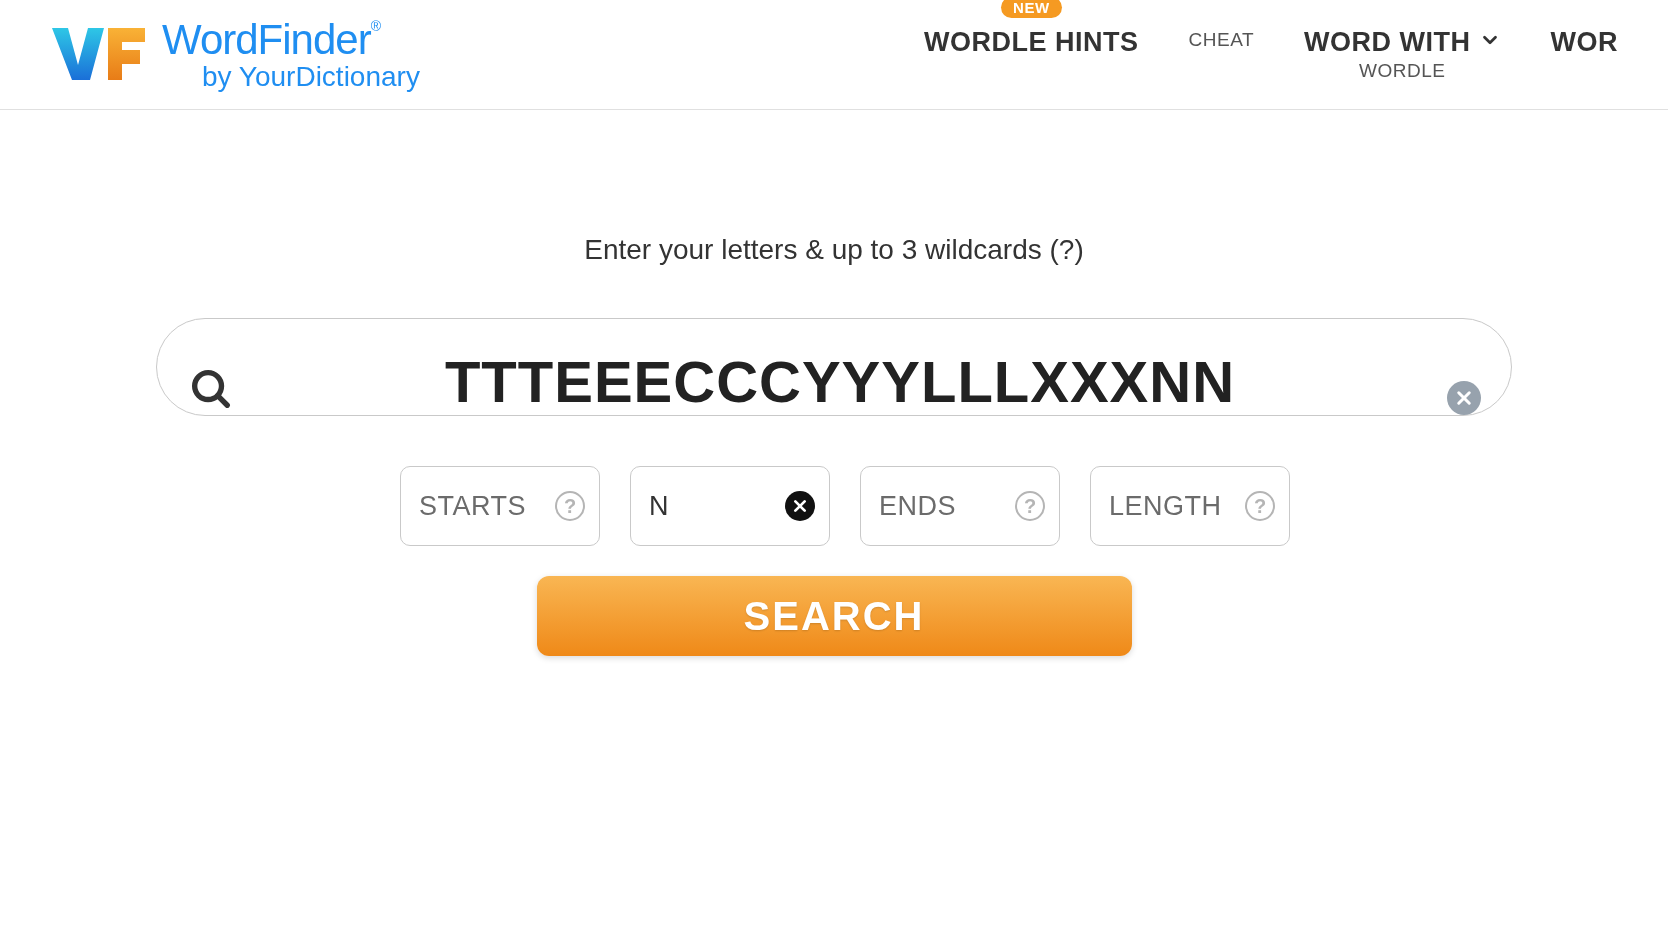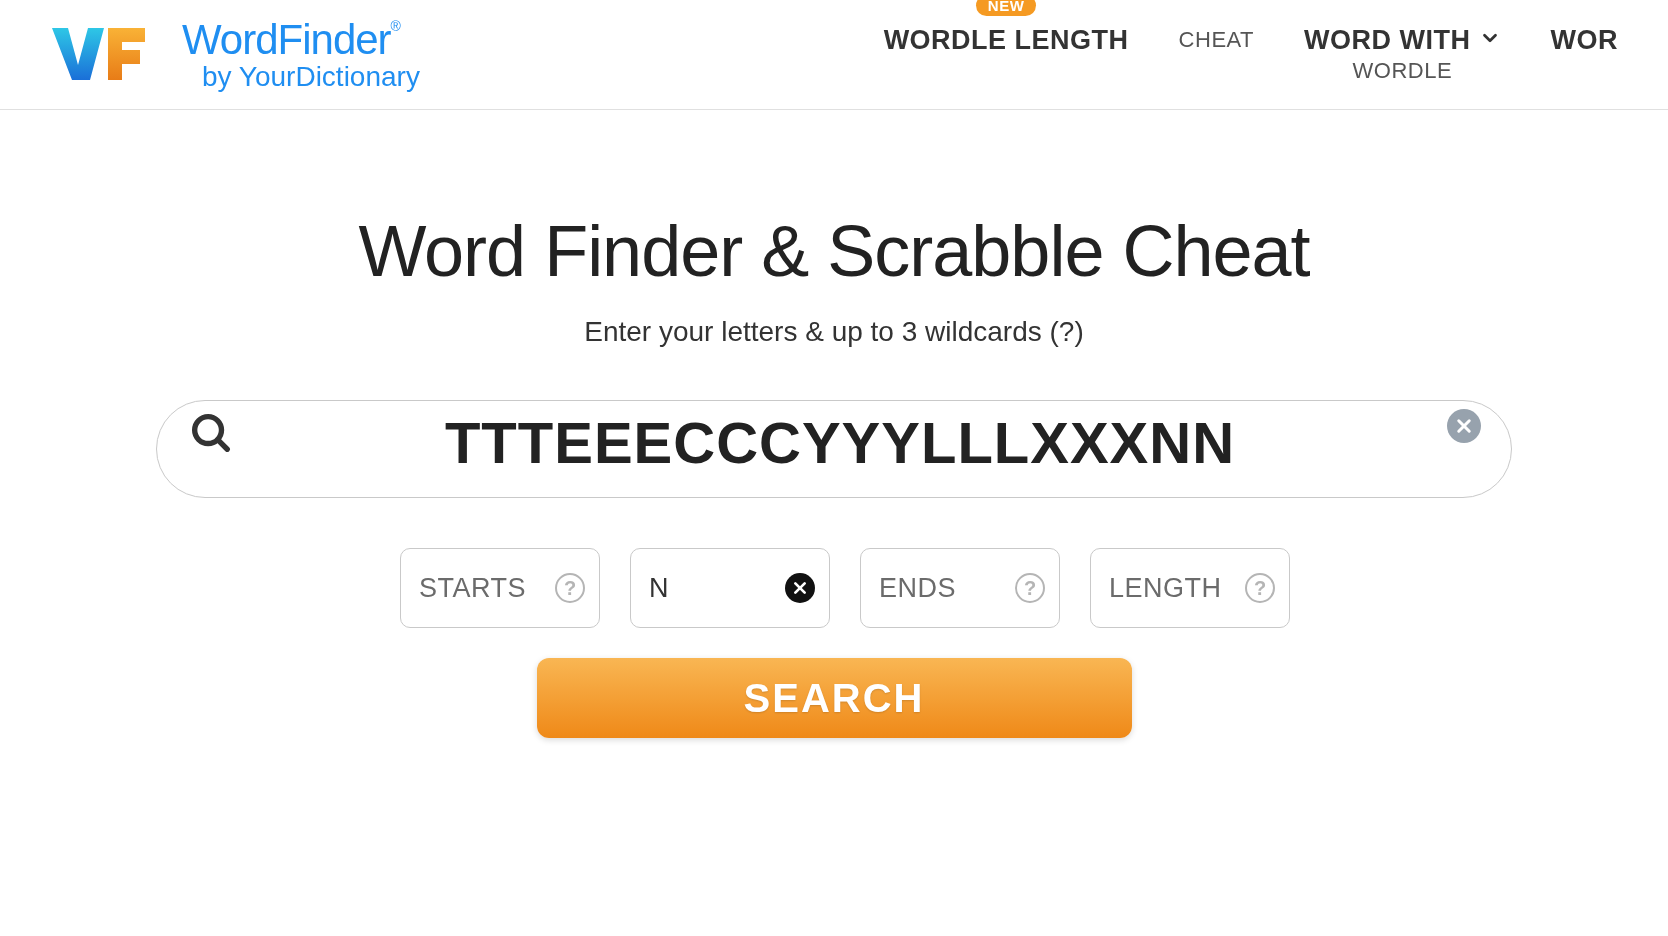--- a/index.html
+++ b/index.html
@@ -28,21 +28,20 @@
   }
   .logo-mark {
     width: 100px;
     height: 70px;
     position: relative;
   }
   .logo-text {
     display: flex;
     flex-direction: column;
     line-height: 1;
-    text-align: center;
   }
   .brand-name {
     font-size: 42px;
     font-weight: 500;
     color: #1f8ef1;
     letter-spacing: -1px;
   }
   .brand-name .reg {
     font-size: 14px;
     vertical-align: top;
@@ -68,21 +67,21 @@
   .nav-item {
     display: flex;
     flex-direction: column;
     align-items: center;
     cursor: pointer;
     position: relative;
     white-space: nowrap;
     justify-content: center;
   }
   .nav-item .sub {
-    font-size: 22px;
+    font-size: 19px;
     color: #555;
     font-weight: 500;
     margin-top: 2px;
   }
   .new-badge {
     position: absolute;
     top: -30px;
     font-size: 15px;
     font-weight: 700;
     background: #f59a22;
@@ -117,22 +116,22 @@
   }
 
   
   .search-wrap {
     margin-top: 52px;
     width: 1356px;
     height: 98px;
     border: 1px solid #c9c9c9;
     border-radius: 50px;
     display: flex;
-    align-items: flex-start;
-    padding: 8px 30px;
+    align-items: flex-end;
+    padding: 0 30px;
     position: relative;
   }
   .search-icon {
     color: #333;
     flex-shrink: 0;
   }
   .search-input {
     flex: 1;
     border: none;
     outline: none;
@@ -258,21 +257,21 @@
       <span class="brand-name">
         <span>WordFinder</span><span class="reg">®</span>
       </span>
       <span class="brand-sub">by YourDictionary</span>
     </div>
   </div>
 
   <nav class="nav">
     <div class="nav-item">
       <span class="new-badge">NEW</span>
-      <span>WORDLE LENGTH</span>
+      <span>WORDLE HINTS</span>
     </div>
     <div class="nav-item">
       <span class="sub">CHEAT</span>
     </div>
     <div class="nav-item">
       <span>
         <span>WORD WITH</span><span class="chevron">
           <svg width="22" height="22" viewBox="0 0 24 24" fill="none" stroke="#333" stroke-width="3" stroke-linecap="round" stroke-linejoin="round">
               <polyline points="6 9 12 15 18 9"></polyline>
             </svg>
@@ -280,21 +279,20 @@
       </span>
       <span class="sub">WORDLE</span>
     </div>
     <div class="nav-item">
       <span>WOR</span>
     </div>
   </nav>
 </header>
 
 <main class="main">
-  <h1 class="title">Word Finder &amp; Scrabble Cheat</h1>
   <p class="subtitle">Enter your letters &amp; up to 3 wildcards (?)</p>
 
   <div class="search-wrap">
     <span class="search-icon">
       <svg width="46" height="46" viewBox="0 0 24 24" fill="none" stroke="#333" stroke-width="2.8" stroke-linecap="round" stroke-linejoin="round">
         <circle cx="11" cy="11" r="7"></circle>
         <line x1="21" y1="21" x2="16" y2="16"></line>
       </svg>
     </span>
     <input class="search-input" type="text" value="TTTEEECCCYYYLLLXXXNN" style="">

